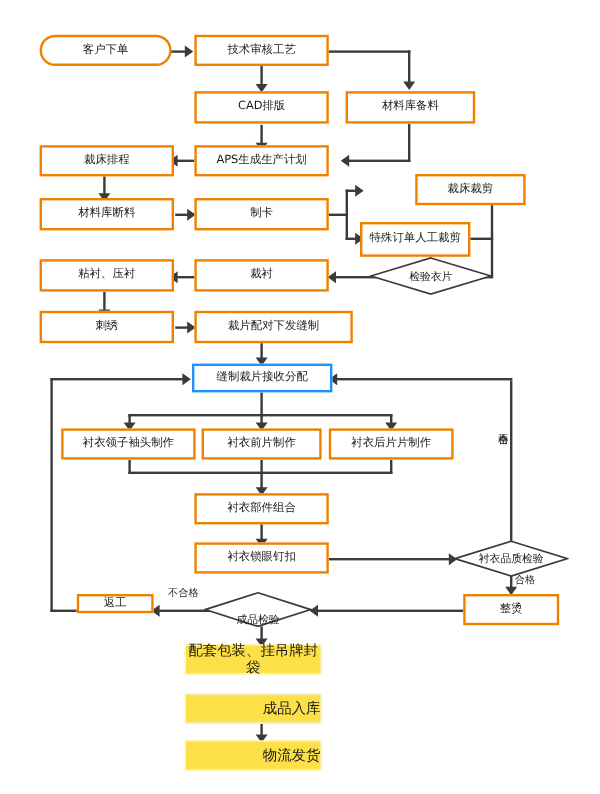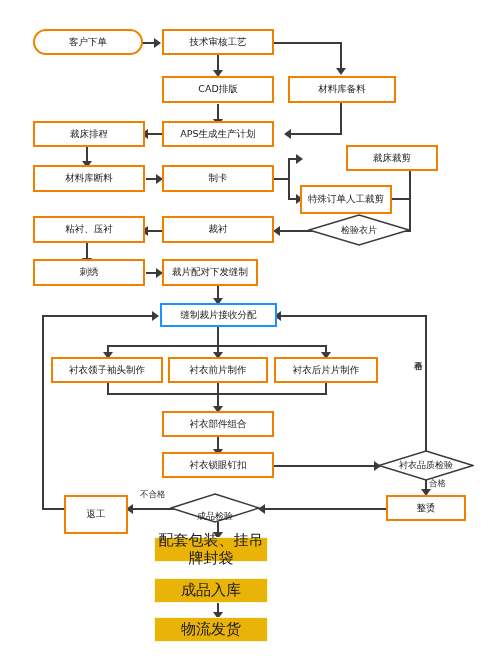--- a/index.html
+++ b/index.html
@@ -1,21 +1,21 @@
 <!DOCTYPE html>
 <html><head>
 <meta charset="utf-8">
 <style>
   html,body{margin:0;padding:0;background:#ffffff;}
   body{font-family:"DejaVu Sans","Liberation Sans",sans-serif;}
   #canvas{position:relative;width:500px;height:662px;background:#ffffff;overflow:hidden;}
   .node{position:absolute;box-sizing:border-box;display:flex;align-items:center;justify-content:center;text-align:center;line-height:1.15;color:#1a1a1a;}
   .proc{background:#ffffff;border:2px solid #F08000;font-size:9.5px;}
   .proc-blue{background:#ffffff;border:2px solid #1E90FF;font-size:9.5px;}
-  .plain{background:#eab308;border:1px solid #FAF7D2;font-size:15px;}
+  .plain{background:#fde047;border:1px solid #FAF7D2;font-size:12px;justify-content:flex-end;}
   .dia{position:absolute;display:flex;align-items:center;justify-content:center;text-align:center;font-size:9px;color:#1a1a1a;}
   .dia .shape{position:absolute;inset:0;}
   .dia .txt{position:relative;z-index:2;white-space:nowrap;}
   .edge{position:absolute;background:#3b3b3b;}
   .eh{height:2px;}
   .ev{width:2px;}
   .arrow{position:absolute;width:0;height:0;}
   .ar-r{border-top:5px solid transparent;border-bottom:5px solid transparent;border-left:7px solid #3b3b3b;}
   .ar-l{border-top:5px solid transparent;border-bottom:5px solid transparent;border-right:7px solid #3b3b3b;}
   .ar-d{border-left:5px solid transparent;border-right:5px solid transparent;border-top:7px solid #3b3b3b;}
@@ -182,21 +182,21 @@
     <svg class="shape" viewBox="0 0 102 32" preserveAspectRatio="none">
       <polygon points="51,1 101,16 51,31 1,16" fill="#ffffff" stroke="#3b3b3b" stroke-width="1.4"></polygon>
     </svg>
     <span class="txt">检验衣片</span>
   </div>
 
   <div class="node proc" style="left:33px;top:259px;width:112px;height:27px;">
     <span>刺绣</span>
   </div>
 
-  <div class="node proc" style="left:162px;top:259px;width:96px;height:27px;">
+  <div class="node proc" style="left:162px;top:259px;width:132px;height:27px;">
     <span>裁片配对下发缝制</span>
   </div>
 
   <div class="node proc-blue" style="left:160px;top:303px;width:117px;height:24px;">
     <span>缝制裁片接收分配</span>
   </div>
 
   <div class="node proc" style="left:51px;top:357px;width:112px;height:26px;">
     <span>衬衣领子袖头制作</span>
   </div>
@@ -228,21 +228,21 @@
     <span>整烫</span>
   </div>
 
   <div class="dia" style="left:170px;top:493px;width:90px;height:30px;align-items:flex-end;">
     <svg class="shape" viewBox="0 0 90 30" preserveAspectRatio="none">
       <polygon points="45,1 89,15 45,29 1,15" fill="#ffffff" stroke="#3b3b3b" stroke-width="1.4"></polygon>
     </svg>
     <span class="txt">成品检验</span>
   </div>
 
-  <div class="node proc" style="left:64px;top:495px;width:64px;height:39px;">
+  <div class="node proc" style="left:64px;top:495px;width:64px;height:16px;">
     <span>返工</span>
   </div>
 
   <div class="node plain" style="left:154px;top:537px;width:114px;height:25px;">
     <span>配套包装、挂吊牌封袋</span>
   </div>
 
   <div class="node plain" style="left:154px;top:578px;width:114px;height:25px;">
     <span>成品入库</span>
   </div>

